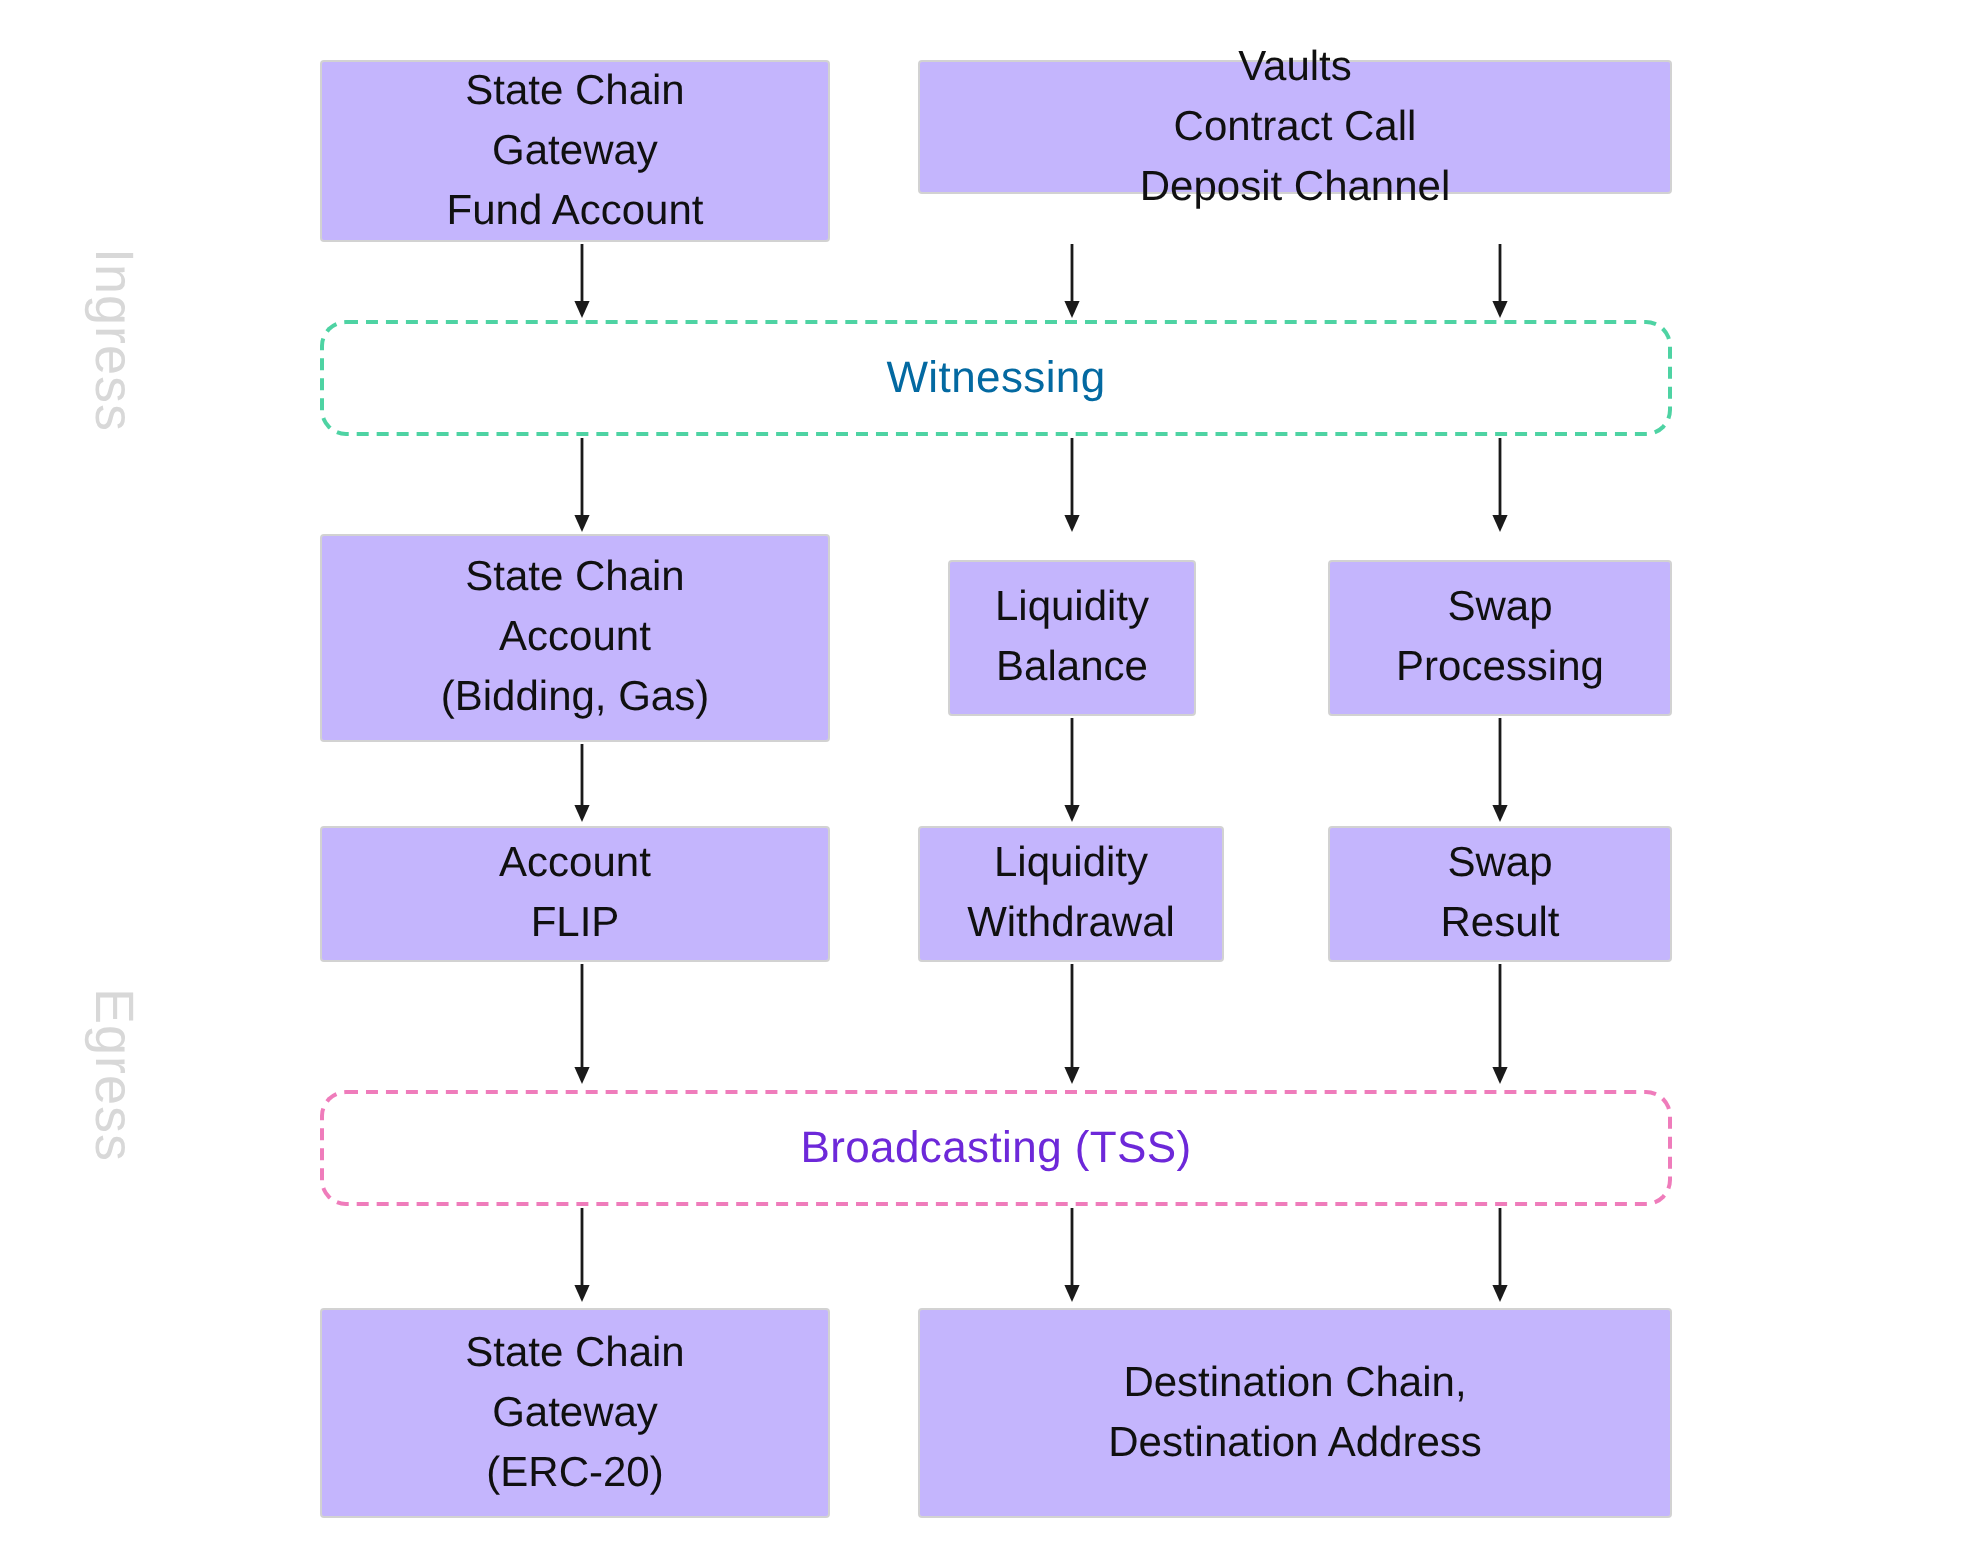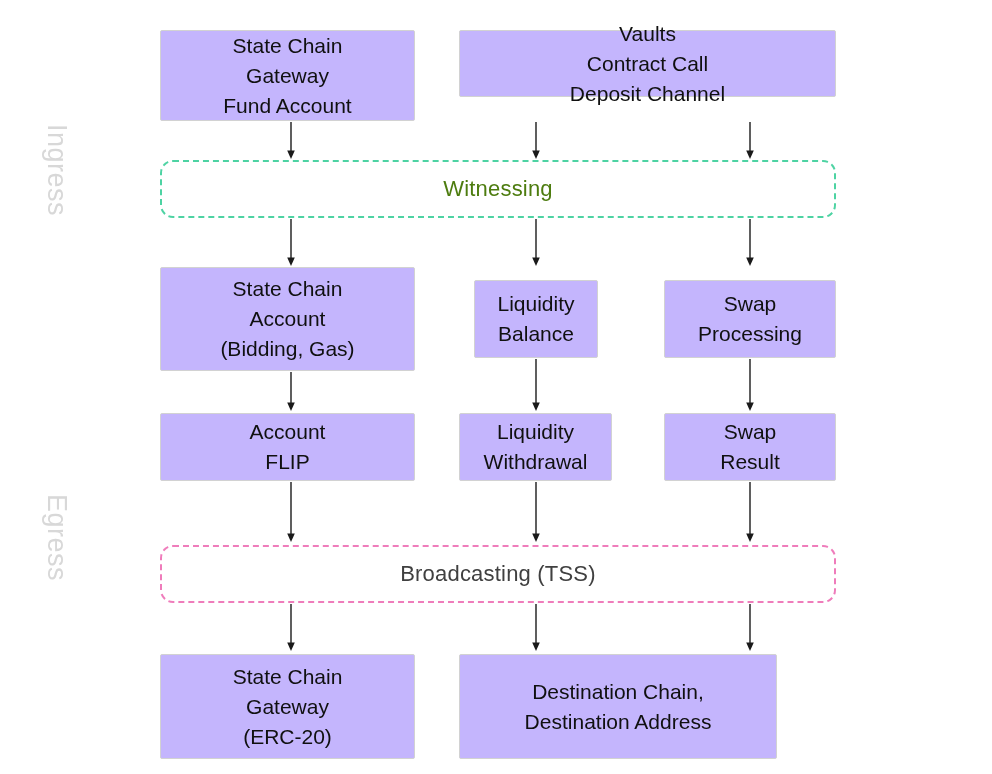--- a/index.html
+++ b/index.html
@@ -60,25 +60,25 @@
     border-radius: 13px;
     display: flex;
     align-items: center;
     justify-content: center;
     font-size: 22px;
     letter-spacing: 0.2px;
     background: transparent;
   }
   .band--witnessing {
     border-color: #4ed3a3;
-    color: #4d7c0f;
+    color: #0369a1;
   }
   .band--broadcasting {
     border-color: #ef7cbb;
-    color: #404040;
+    color: #6d28d9;
   }
 
   
   .arrow {
     position: absolute;
     width: 14px;
   }
   .arrow svg { display: block; overflow: visible; }
 </style>
 </head>
@@ -227,16 +227,16 @@
     <svg width="14" height="48" viewBox="0 0 14 48" aria-hidden="true">
       <line x1="7" y1="0" x2="7" y2="41" stroke="#1a1a1a" stroke-width="1.4"></line>
       <path d="M7 47 L3.2 38.5 L10.8 38.5 Z" fill="#1a1a1a"></path>
     </svg>
   </div>
 
   <div class="node" style="left:160px; top:654px; width:255px; height:105px;">State Chain
 Gateway
 (ERC-20)</div>
 
-  <div class="node" style="left:459px; top:654px; width:318px; height:105px;">Destination Chain,
+  <div class="node" style="left:459px; top:654px; width:377px; height:105px;">Destination Chain,
 Destination Address</div>
 
 </div>
 
 </body></html>

